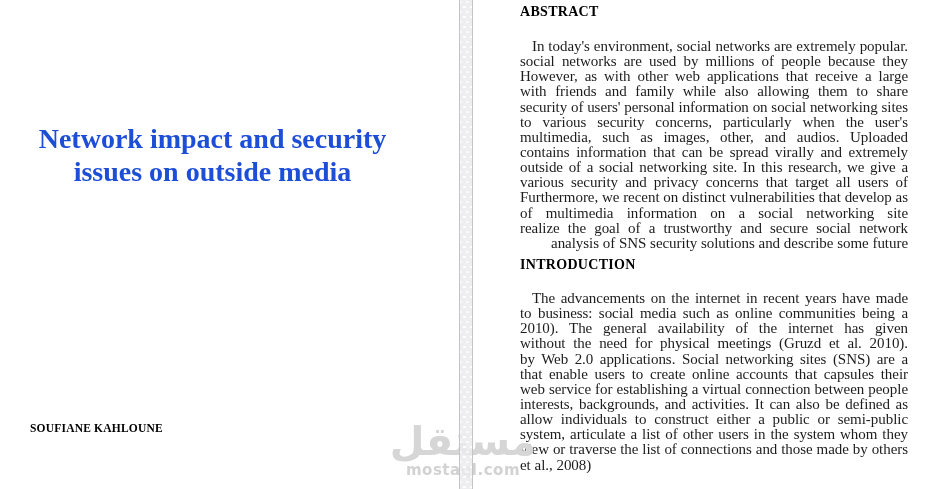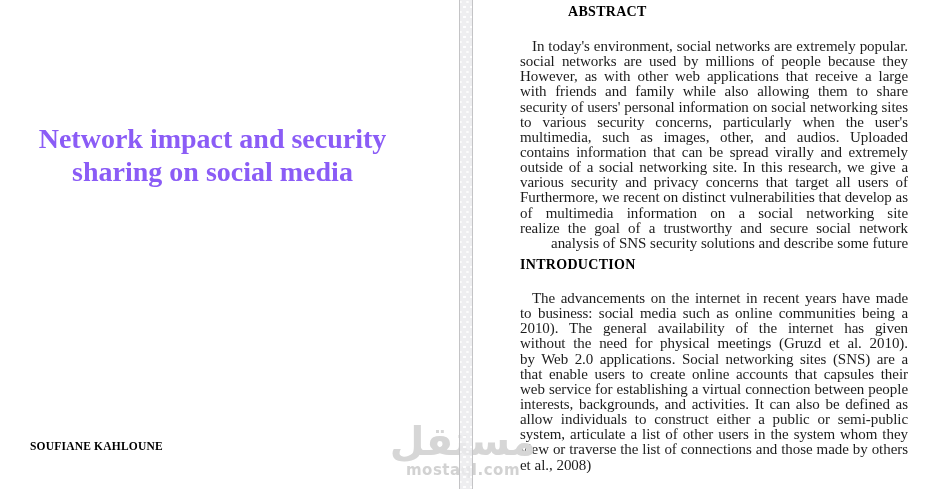--- a/index.html
+++ b/index.html
@@ -27,31 +27,31 @@
 
   
   .paper-title {
     position: absolute;
     left: 10px;
     top: 122px;
     width: 405px;
     text-align: center;
     font-weight: bold;
     font-size: 28px;
-    color: #8b5cf6;
+    color: #1d4ed8;
   }
   .title-line {
     line-height: 33px;
     text-align: center;
     white-space: nowrap;
   }
   .author {
     position: absolute;
     left: 30px;
-    top: 440px;
+    top: 422px;
     font-weight: bold;
     font-size: 11.5px;
     letter-spacing: 0.2px;
     color: #000000;
     white-space: nowrap;
   }
 
   
   .divider {
     position: absolute;
@@ -106,21 +106,21 @@
   .heading {
     position: absolute;
     left: 0;
     margin: 0;
     font-weight: bold;
     font-size: 14px;
     letter-spacing: 0.3px;
     color: #000000;
     white-space: nowrap;
   }
-  .h-abstract { top: 4px; margin-left: 48px; }
+  .h-abstract { top: 4px; }
   .h-intro    { top: 257px; }
   .para {
     position: absolute;
     left: 0;
     width: 388px;
     font-size: 15px;
     letter-spacing: -0.05px;
     word-spacing: 0.1px;
   }
   .para-abstract { top: 39px; }
@@ -139,21 +139,21 @@
   .para .tline:first-child { text-indent: 12px; }
 </style>
 </head>
 <body>
 
 <div class="canvas">
 
   <div class="page page-left">
     <div class="paper-title">
         <div class="title-line">Network impact and security</div>
-        <div class="title-line last">sharing on social media</div>
+        <div class="title-line last">issues on outside media</div>
       </div>
     <div class="author">SOUFIANE KAHLOUNE</div>
   </div>
 
   <div class="watermark">
     <div class="wm-logo">مستقل</div>
     <div class="wm-site">mostaql.com</div>
   </div>
 
   <div class="divider"></div>

